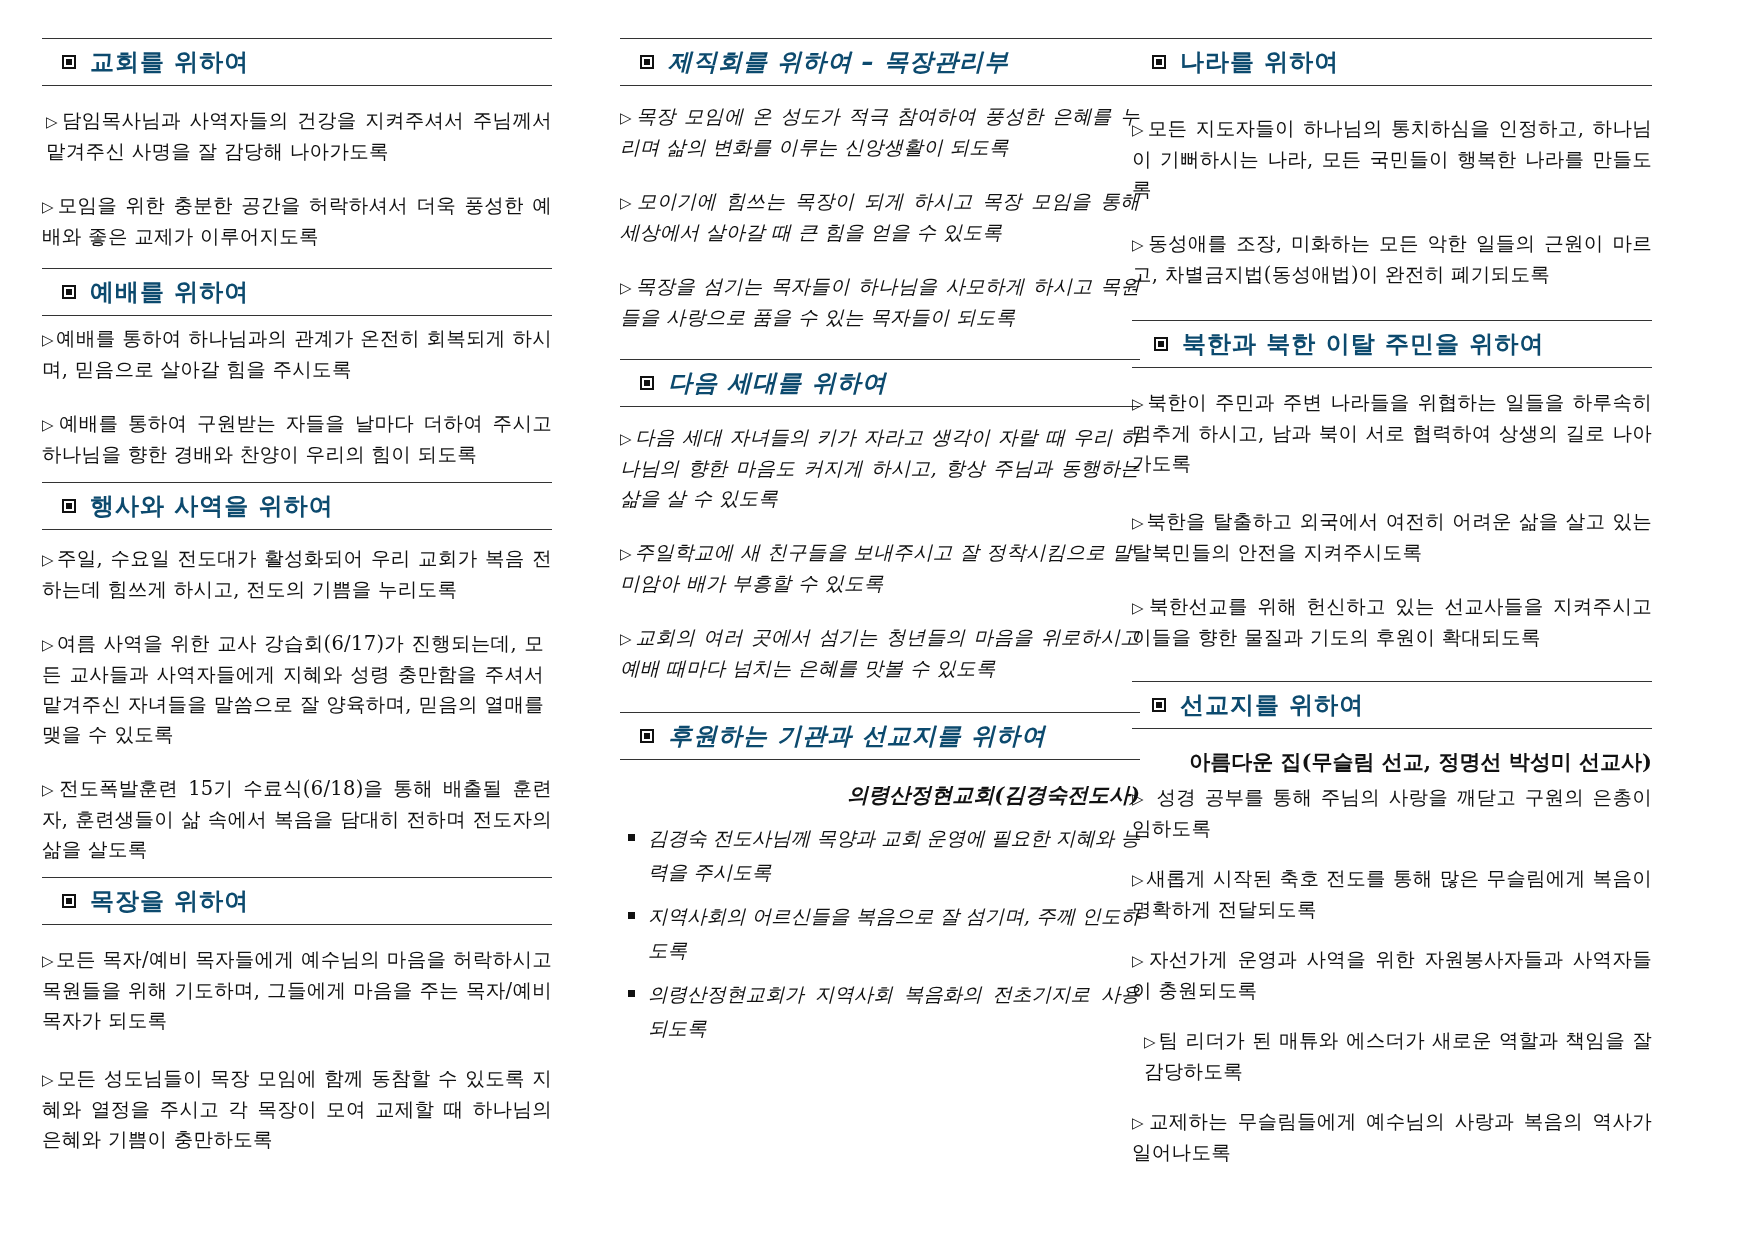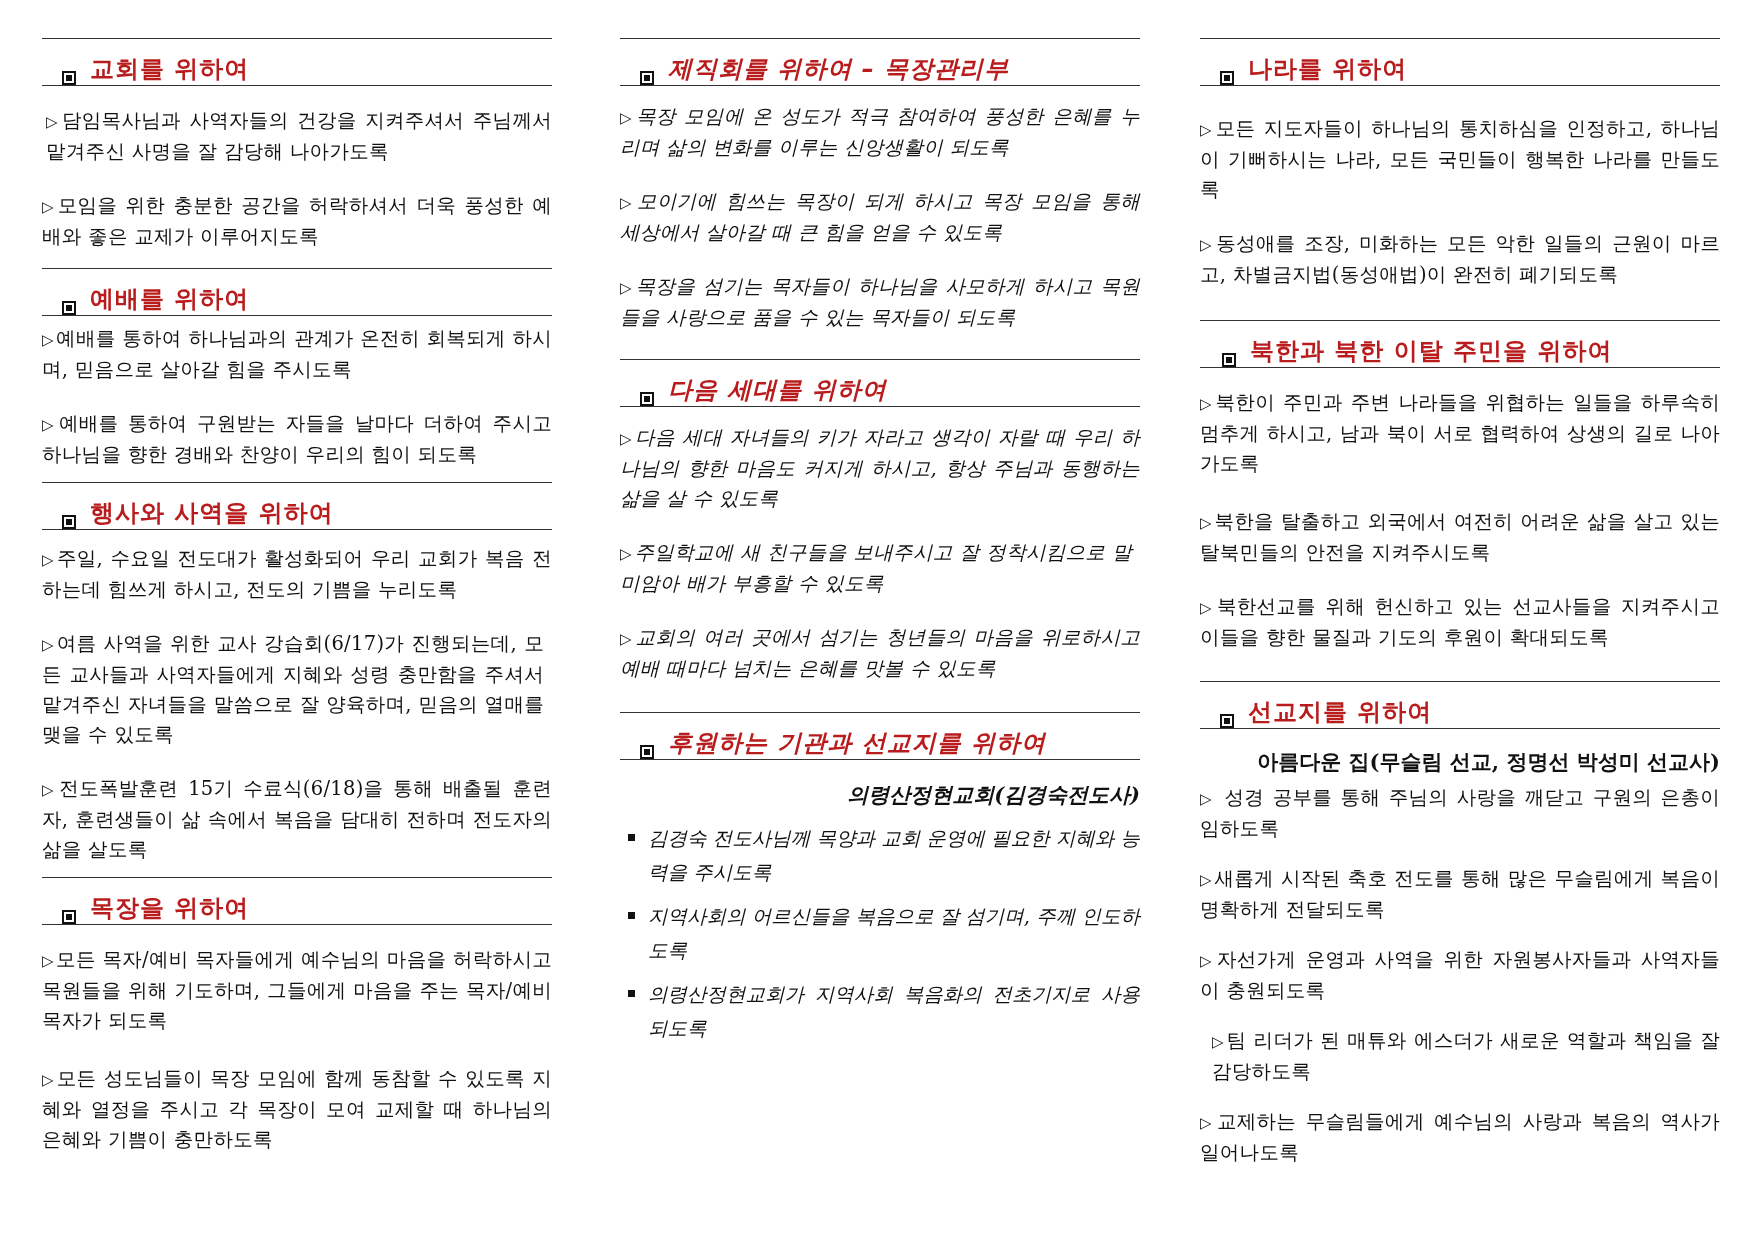--- a/index.html
+++ b/index.html
@@ -4,31 +4,31 @@
 <style>
   html, body { margin: 0; padding: 0; background: #ffffff; }
   body {
     width: 1752px; height: 1239px; position: relative; overflow: hidden;
     font-family: "DejaVu Serif", "Liberation Serif", serif;
     color: #111111;
   }
   .col { position: absolute; top: 38px; }
   .col1 { left: 42px; width: 510px; }
   .col2 { left: 620px; width: 520px; font-style: italic; }
-  .col3 { left: 1200px; width: 520px; }
+  .col3 { left: 1132px; width: 520px; }
 
   .sec-head {
     border-top: 1.5px solid #333333;
     border-bottom: 1.5px solid #333333;
     height: 48px;
-    display: flex; align-items: flex-end;
+    display: flex; align-items: center;
     padding-left: 20px;
     font-family: "DejaVu Sans", "Liberation Sans", sans-serif;
     font-weight: bold; font-size: 24px; letter-spacing: 1px;
-    color: #b91c1c;
+    color: #0c4a6e;
     box-sizing: border-box;
   }
   .sec-head .box-icon {
     display: inline-block; width: 14px; height: 14px;
     border: 2px solid #111; position: relative; margin-right: 14px;
     box-sizing: border-box;
   }
   .sec-head .box-icon::after {
     content: ""; position: absolute; left: 2px; top: 2px; width: 6px; height: 6px; background: #111;
   }

